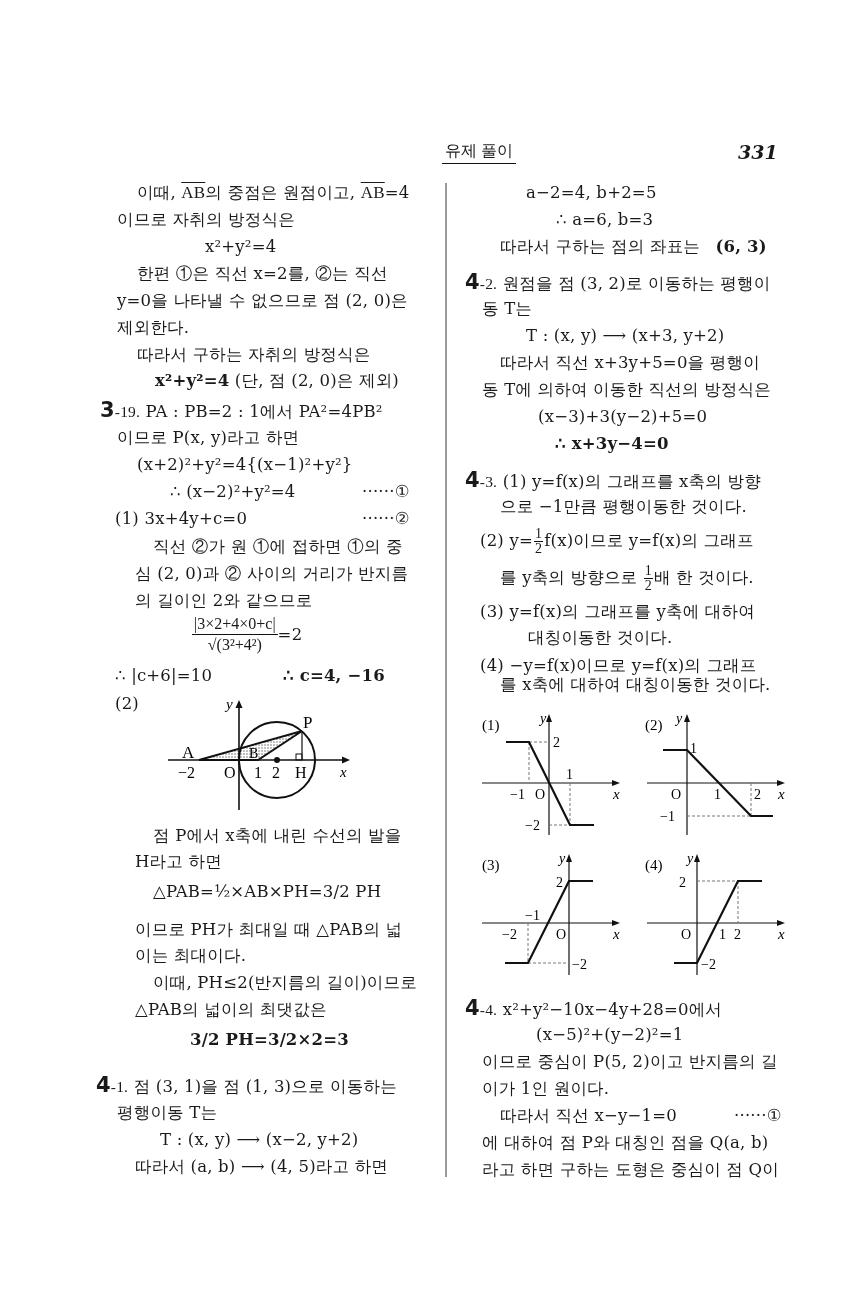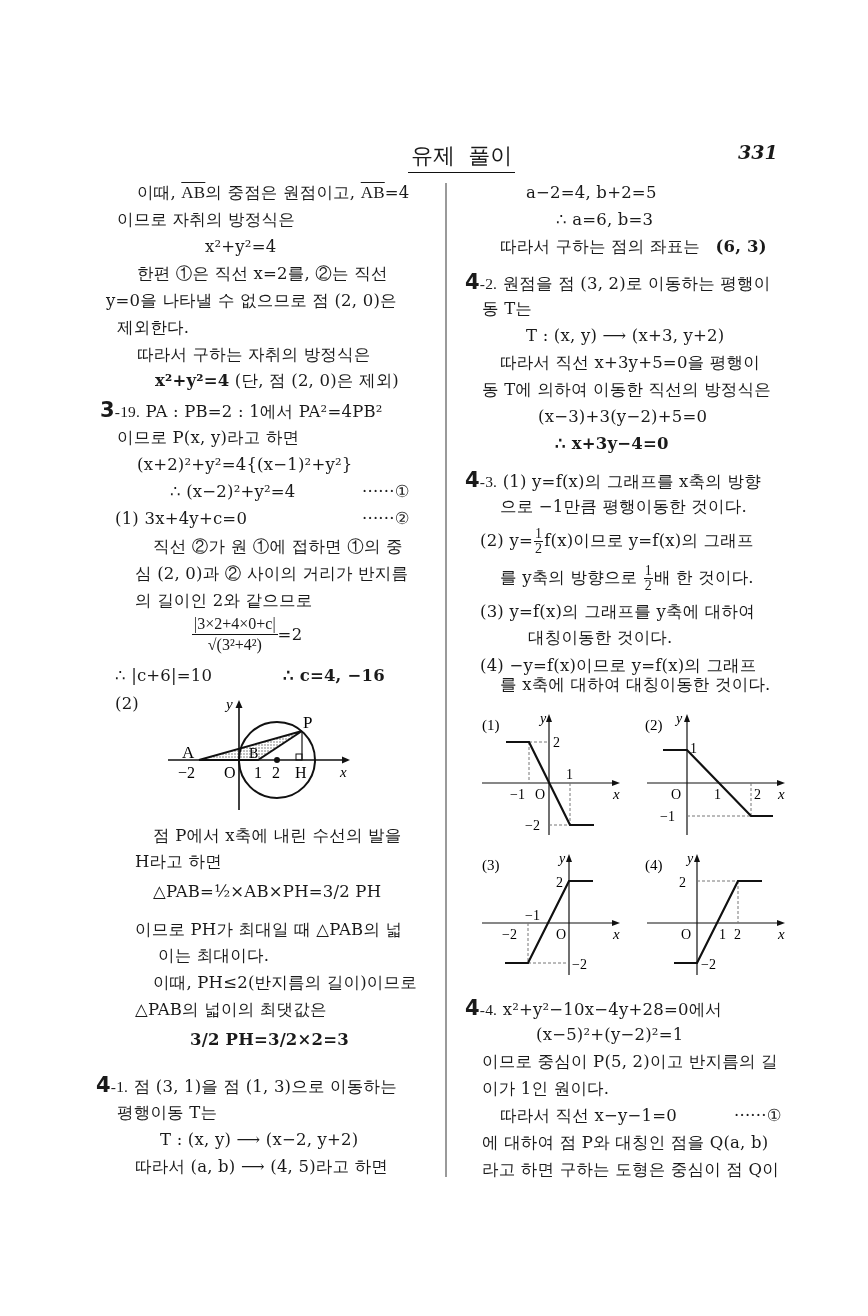--- a/index.html
+++ b/index.html
@@ -1,20 +1,20 @@
 <!DOCTYPE html>
 <html><head>
 <meta charset="utf-8">
 <style>
   html, body { margin:0; padding:0; background:#ffffff; }
   body { width:868px; height:1316px; position:relative; overflow:hidden;
          font-family:"DejaVu Serif", serif; color:#1a1a1a; }
   .abs { position:absolute; white-space:nowrap; }
   .t { font-size:16.5px; line-height:20px; letter-spacing:0.2px; }
-  .hdr-title { font-family:Liberation Mono, monospace; font-size:22px; border-bottom:1.6px solid #111; padding:0 3px 1px 3px; }
+  .hdr-title { font-family:Liberation Serif, serif; font-size:16px; border-bottom:1.6px solid #111; padding:0 3px 1px 3px;margin-left:34px; }
   .pnum { font-family:"DejaVu Serif", serif; font-style:italic; font-weight:bold; font-size:19px; }
   .num { font-family:"DejaVu Sans", sans-serif; font-weight:bold; font-size:21px; }
   .sub { font-family:"Liberation Serif", serif; font-size:15.5px; }
   .b { font-weight:bold; }
   .ov { text-decoration:overline; font-family:"Liberation Serif", serif; font-size:17px; }
   .frac { display:inline-flex; flex-direction:column; align-items:center; vertical-align:middle; font-size:14px; line-height:14px; font-family:"Liberation Serif", serif; margin:0 1px; }
   .frac .n { border-bottom:1px solid #111; padding:0 1px; }
   .divider { position:absolute; left:445px; top:183px; width:2px; height:994px; background:#9a9a9a; }
   svg text { font-family:"Liberation Serif", serif; }
 </style>
@@ -27,21 +27,21 @@
 <div class="divider"></div>
 
 <div>
 
   <div class="abs t" style="left:137px; top:183px;">
     <span>이때, </span><span class="ov">AB</span><span>의 중점은 원점이고, </span><span class="ov">AB</span><span>=4</span>
   </div>
   <div class="abs t" style="left:117px; top:210px;">이므로 자취의 방정식은</div>
   <div class="abs t" style="left:205px; top:237px;">x²+y²=4</div>
   <div class="abs t" style="left:137px; top:264px;">한편 ①은 직선 x=2를, ②는 직선</div>
-  <div class="abs t" style="left:106px; top:291px;">y=0을 나타낼 수 없으므로 점 (2, 0)은</div>
+  <div class="abs t" style="left:117px; top:291px;">y=0을 나타낼 수 없으므로 점 (2, 0)은</div>
   <div class="abs t" style="left:117px; top:318px;">제외한다.</div>
   <div class="abs t" style="left:137px; top:345px;">따라서 구하는 자취의 방정식은</div>
   <div class="abs t" style="left:155px; top:371px;">
     <span class="b">x²+y²=4</span><span> (단, 점 (2, 0)은 제외)</span>
   </div>
 
   <div class="abs t" style="left:100px; top:400px;">
     <span class="num">3</span><span class="sub">-19.</span>
     <span>PA : PB=2 : 1에서  PA²=4PB²</span>
   </div>
@@ -93,21 +93,21 @@
     <text x="224" y="778" font-size="16">O</text>
     <text x="178" y="778" font-size="16">−2</text>
     <text x="254" y="778" font-size="16">1</text>
     <text x="272" y="778" font-size="16">2</text>
   </svg>
 
   <div class="abs t" style="left:153px; top:826px;">점 P에서 x축에 내린 수선의 발을</div>
   <div class="abs t" style="left:135px; top:852px;">H라고 하면</div>
   <div class="abs t" style="left:153px; top:882px;">△PAB=½×AB×PH=3/2 PH</div>
   <div class="abs t" style="left:135px; top:920px;">이므로 PH가 최대일 때 △PAB의 넓</div>
-  <div class="abs t" style="left:135px; top:946px;margin-left:23px;">이는 최대이다.</div>
+  <div class="abs t" style="left:135px; top:946px;">이는 최대이다.</div>
   <div class="abs t" style="left:153px; top:973px;">이때, PH≤2(반지름의 길이)이므로</div>
   <div class="abs t" style="left:135px; top:1000px;">△PAB의 넓이의 최댓값은</div>
   <div class="abs t b" style="left:190px; top:1030px;">3/2 PH=3/2×2=3</div>
 
   <div class="abs t" style="left:96px; top:1075px;">
     <span class="num">4</span><span class="sub">-1.</span>
     <span>점 (3, 1)을 점 (1, 3)으로 이동하는</span>
   </div>
   <div class="abs t" style="left:117px; top:1103px;">평행이동 T는</div>
   <div class="abs t" style="left:160px; top:1130px;">T : (x, y) ⟶ (x−2, y+2)</div>

